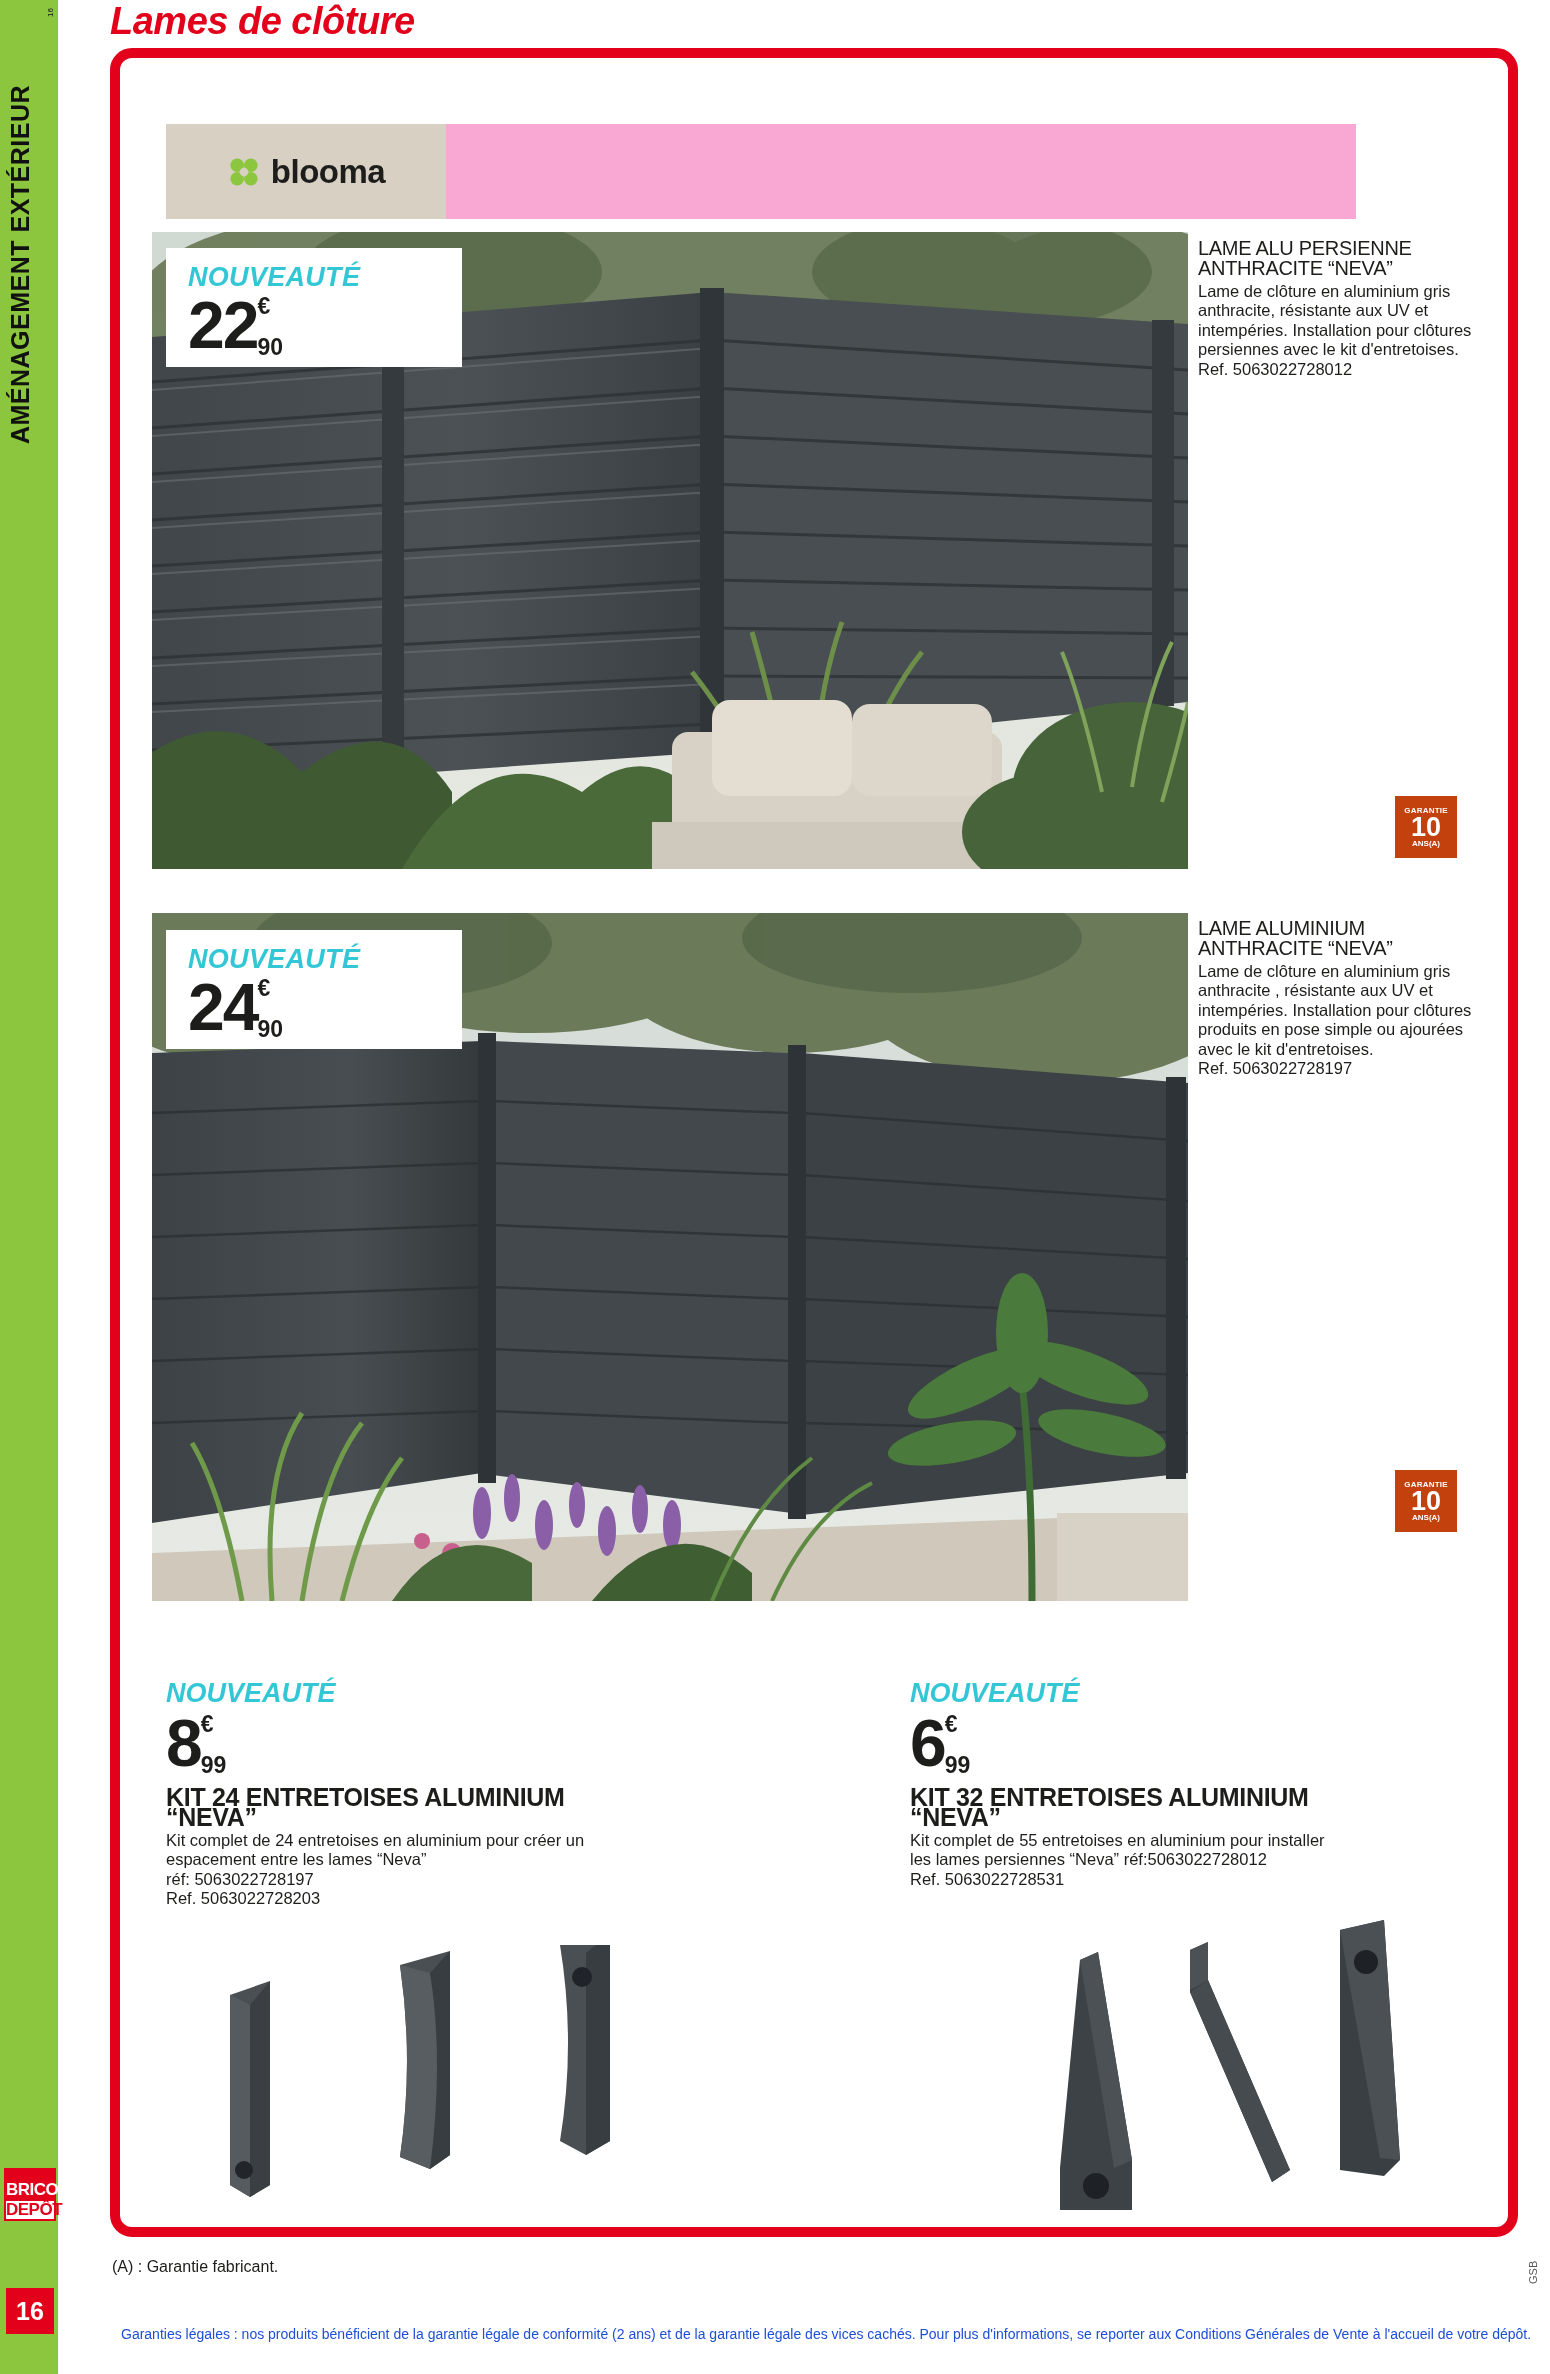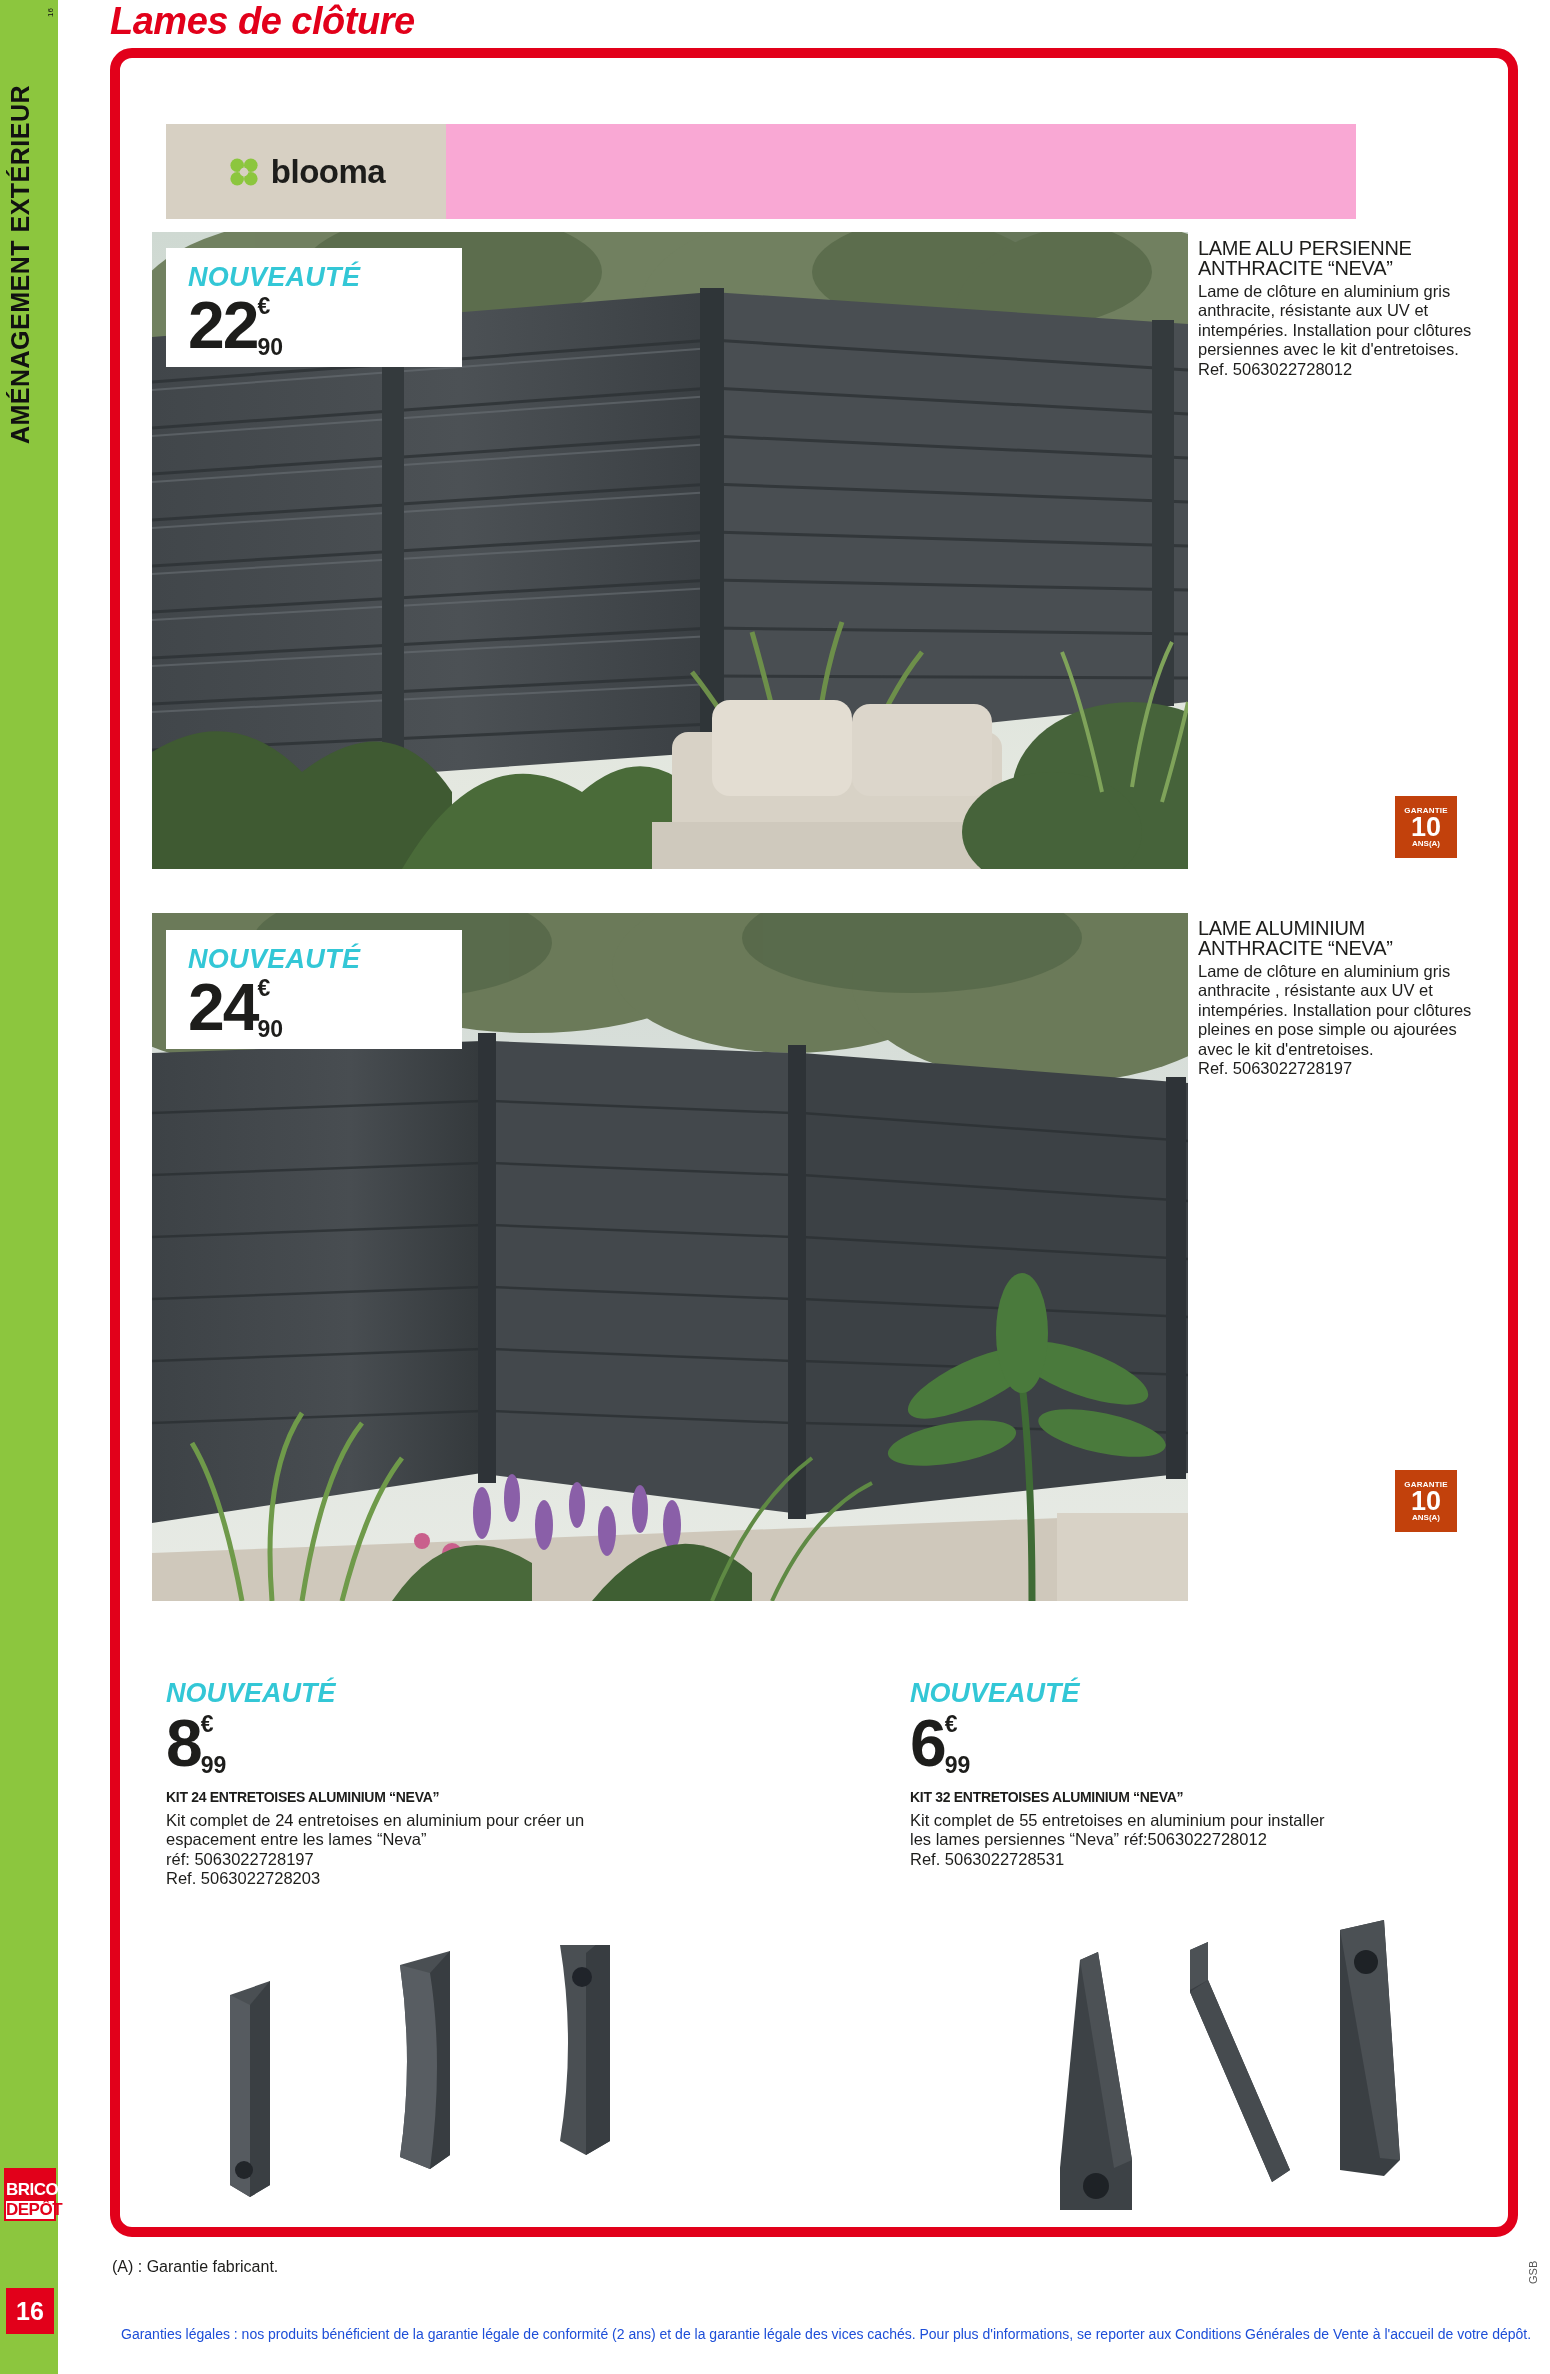--- a/index.html
+++ b/index.html
@@ -153,21 +153,21 @@
   .garantie .g3{ font-size:8px; }
   .gar1{ left:1395px; top:796px; }
   .gar2{ left:1395px; top:1470px; }
 
   
   .bp{ position:absolute; width:430px; }
   .bp .nouv{
     color:#33c7d6; font-weight:bold; font-size:27px; font-style:italic;
   }
   .bp .title{
-    font-size:14px; font-weight:bold; color:#1d1d1b; line-height:20px;
+    font-size:25px; font-weight:bold; color:#1d1d1b; line-height:20px;
     letter-spacing:-0.3px; margin-bottom:4px;
   }
   .bp p{ margin:0; font-size:16.5px; line-height:1.18; color:#1d1d1b; }
   .bp1{ left:166px; top:1678px; }
   .bp2{ left:910px; top:1678px; }
   .bp .price{ margin:4px 0 12px 0; }
 
   .parts1{ position:absolute; left:200px; top:1945px; width:620px; height:300px;}
   .parts2{ position:absolute; left:1040px; top:1920px; width:460px; height:330px;}
 
@@ -443,21 +443,21 @@
     <span class="int">24</span>
     <span class="col">
       <span class="eur">€</span>
       <span class="dec">90</span>
     </span>
   </div>
 </div>
 
 <div class="desc desc2">
   <h3>LAME ALUMINIUM ANTHRACITE “NEVA”</h3>
-  <p>Lame de clôture en aluminium gris anthracite , résistante aux UV et intempéries. Installation pour clôtures pleines en pose simple ou ajourées avec le kit d'entretoises.</p>
+  <p>Lame de clôture en aluminium gris anthracite , résistante aux UV et intempéries. Installation pour clôtures produits en pose simple ou ajourées avec le kit d'entretoises.</p>
   <p>Ref. 5063022728197</p>
 </div>
 
 <div class="garantie gar2">
   <span class="g1">GARANTIE</span>
   <span class="g2">10</span>
   <span class="g3">ANS(A)</span>
 </div>
 
 <div class="bp bp1">

